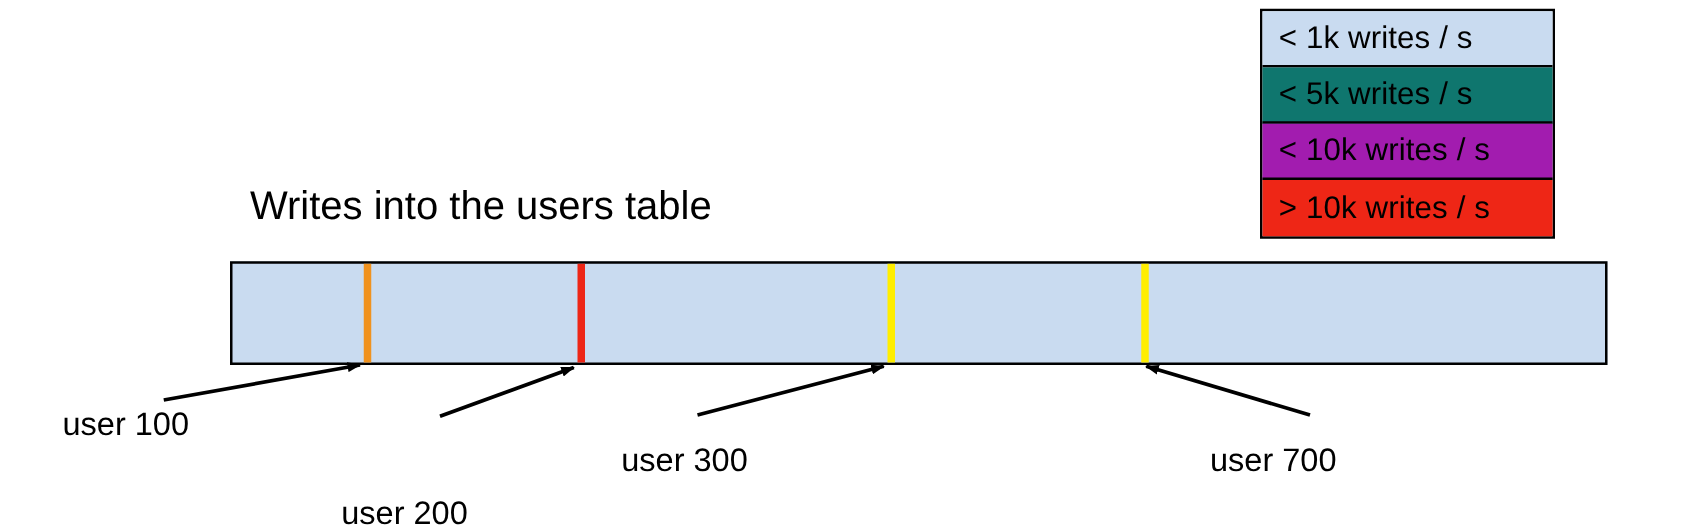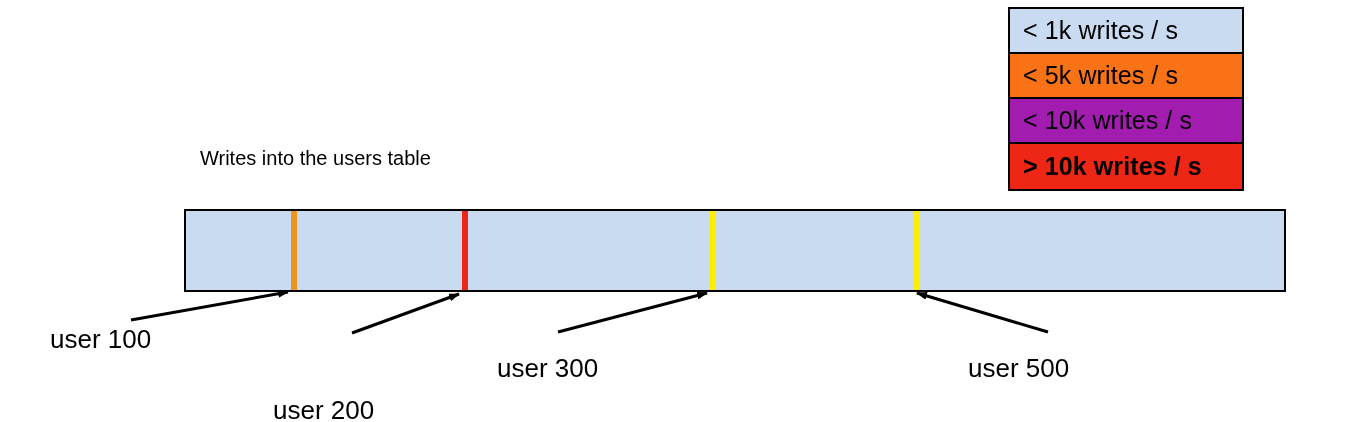--- a/index.html
+++ b/index.html
@@ -35,29 +35,28 @@
     align-items: center;
     padding-left: 13px;
     font-size: 25px;
     line-height: 1;
     letter-spacing: 0.1px;
     white-space: nowrap;
     border-bottom: 2px solid #000000;
   }
   .legend-row:last-child {
     border-bottom: none;
-    font-weight: bold;
   }
 
   
   #chart-title {
     position: absolute;
     left: 200px;
     top: 148px;
-    font-size: 20px;
+    font-size: 32px;
     line-height: 1;
     white-space: nowrap;
   }
 
   
   #bar {
     position: absolute;
     left: 184px;
     top: 209px;
     width: 1102px;
@@ -91,21 +90,21 @@
 </style>
 </head>
 <body>
 
 <div id="canvas">
 
   <div id="legend">
     <div class="legend-row" style="background: rgb(201, 219, 240);">
       <span>&lt; 1k writes / s</span>
     </div>
-    <div class="legend-row" style="background: #f97316;">
+    <div class="legend-row" style="background: #0f766e;">
       <span>&lt; 5k writes / s</span>
     </div>
     <div class="legend-row" style="background: #a21caf;">
       <span>&lt; 10k writes / s</span>
     </div>
     <div class="legend-row" style="background: rgb(238, 38, 22);">
       <span>&gt; 10k writes / s</span>
     </div>
   </div>
 
@@ -126,15 +125,15 @@
     </defs>
     <line stroke="#000000" stroke-width="3" marker-end="url(#arrowhead)" x1="131" y1="320" x2="288" y2="292"></line>
     <line stroke="#000000" stroke-width="3" marker-end="url(#arrowhead)" x1="352" y1="333" x2="459" y2="294"></line>
     <line stroke="#000000" stroke-width="3" marker-end="url(#arrowhead)" x1="558" y1="332" x2="707" y2="293"></line>
     <line stroke="#000000" stroke-width="3" marker-end="url(#arrowhead)" x1="1048" y1="332" x2="917" y2="293"></line>
   </svg>
 
   <div class="user-label" style="left: 50px; top: 326px;">user 100</div>
   <div class="user-label" style="left: 273px; top: 355px; margin-top: 42px;">user 200</div>
   <div class="user-label" style="left: 497px; top: 355px; text-align: right;">user 300</div>
-  <div class="user-label" style="left: 968px; top: 355px;">user 500</div>
+  <div class="user-label" style="left: 968px; top: 355px;">user 700</div>
 
 </div>
 
 </body></html>

